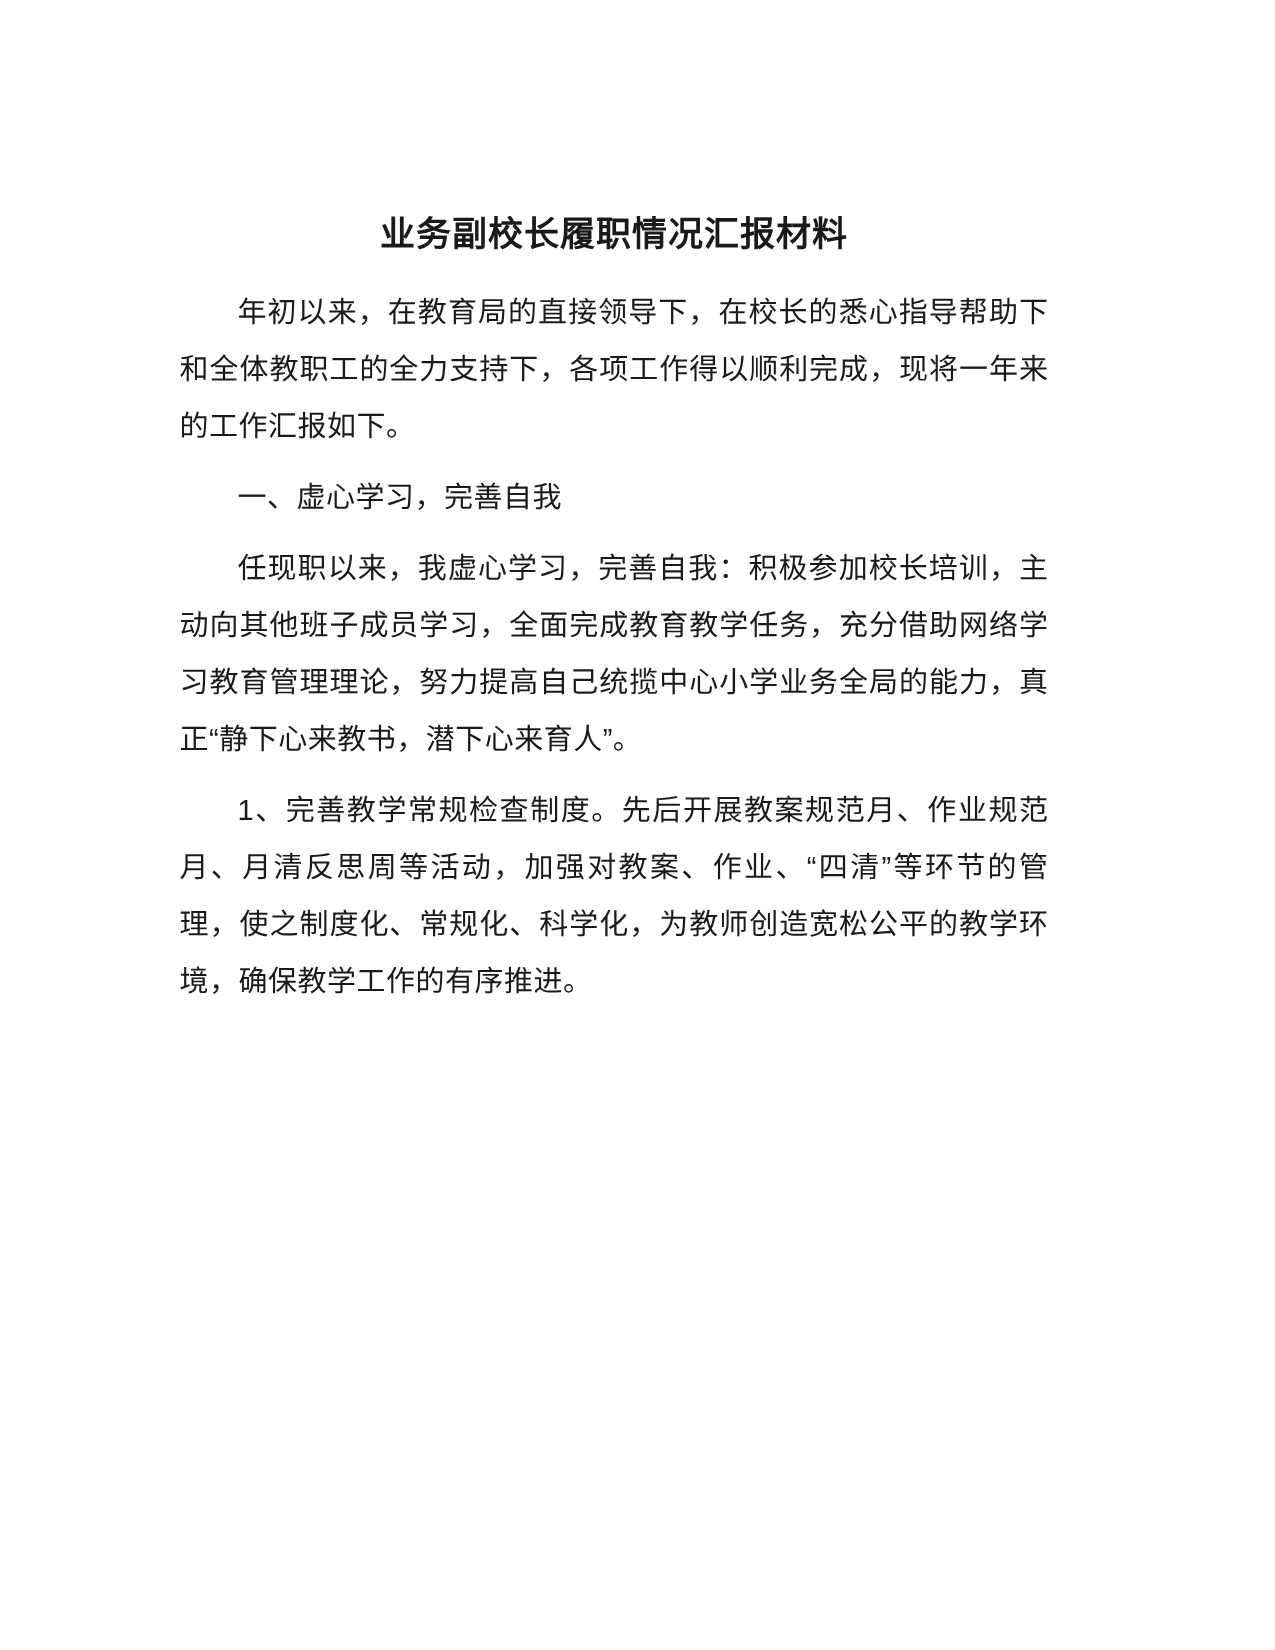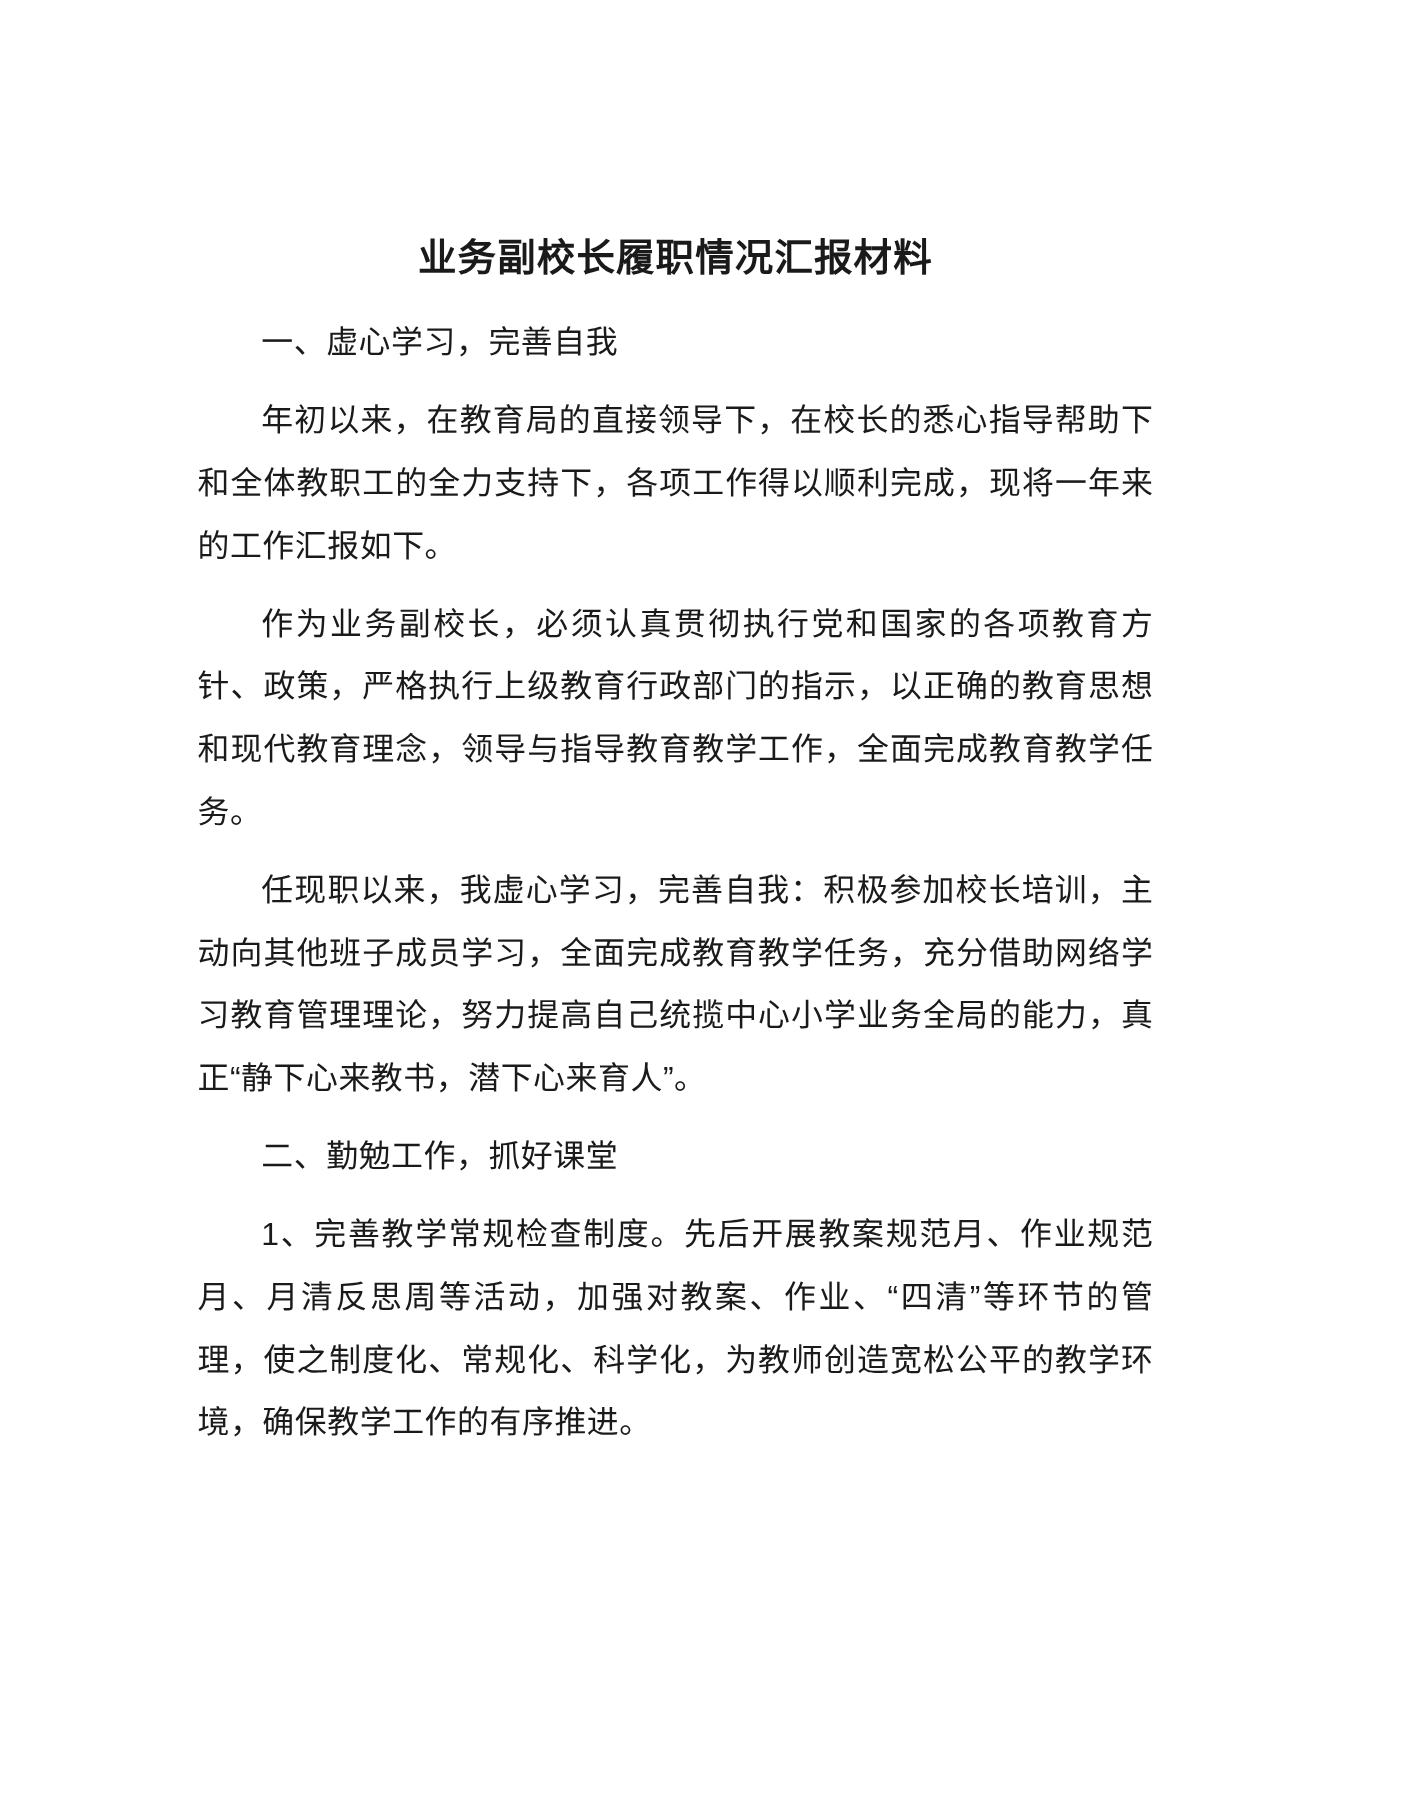--- a/index.html
+++ b/index.html
@@ -40,25 +40,23 @@
   .doc-paragraph.heading {
     text-align: left;
   }
 </style>
 </head>
 <body>
 
 <div class="page">
   <h1 class="doc-title">业务副校长履职情况汇报材料</h1>
 
+  <p class="doc-paragraph">年初以来，在教育局的直接领导下，在校长的悉心指导帮助下和全体教职工的全力支持下，各项工作得以顺利完成，现将一年来的工作汇报如下。</p>
+
   <p class="doc-paragraph heading">一、虚心学习，完善自我</p>
 
-  <p class="doc-paragraph">年初以来，在教育局的直接领导下，在校长的悉心指导帮助下和全体教职工的全力支持下，各项工作得以顺利完成，现将一年来的工作汇报如下。</p>
-
-  <p class="doc-paragraph">作为业务副校长，必须认真贯彻执行党和国家的各项教育方针、政策，严格执行上级教育行政部门的指示，以正确的教育思想和现代教育理念，领导与指导教育教学工作，全面完成教育教学任务。</p>
 
   <p class="doc-paragraph">任现职以来，我虚心学习，完善自我：积极参加校长培训，主动向其他班子成员学习，全面完成教育教学任务，充分借助网络学习教育管理理论，努力提高自己统揽中心小学业务全局的能力，真正“静下心来教书，潜下心来育人”。</p>
 
-  <p class="doc-paragraph heading">二、勤勉工作，抓好课堂</p>
 
 
   <p class="doc-paragraph">1、完善教学常规检查制度。先后开展教案规范月、作业规范月、月清反思周等活动，加强对教案、作业、“四清”等环节的管理，使之制度化、常规化、科学化，为教师创造宽松公平的教学环境，确保教学工作的有序推进。</p>
 </div>
 
 </body></html>

